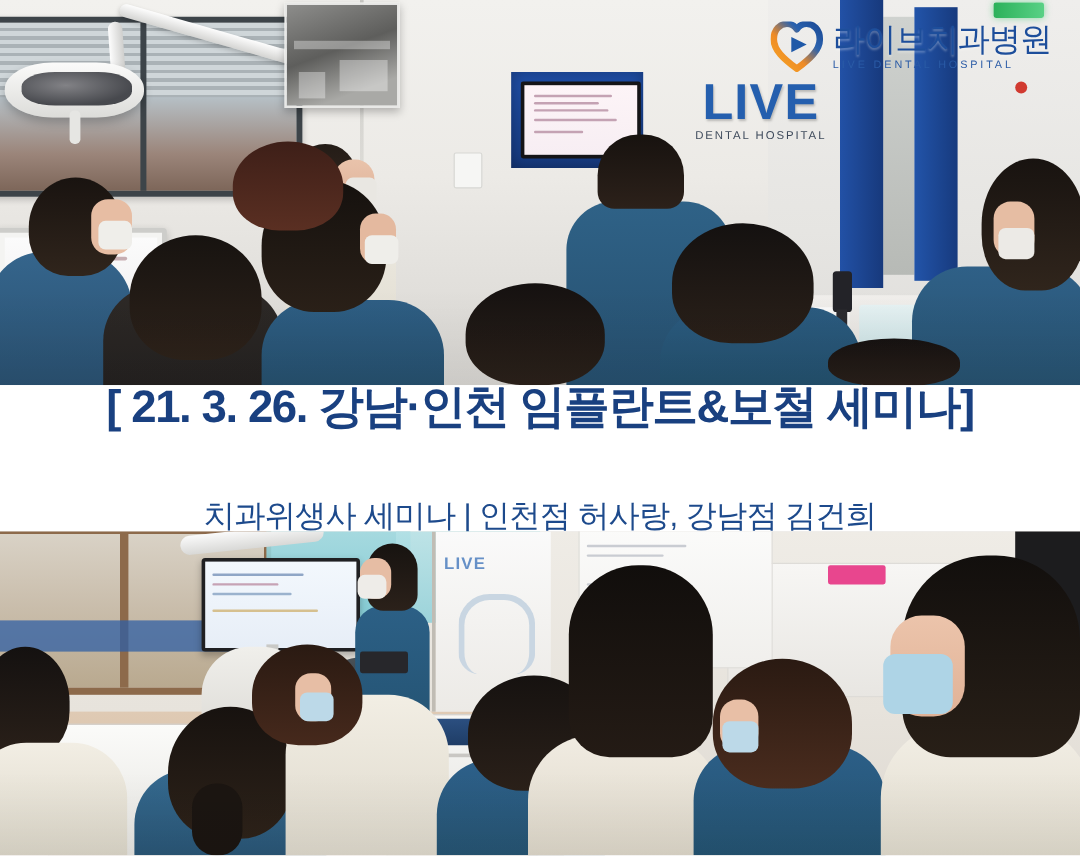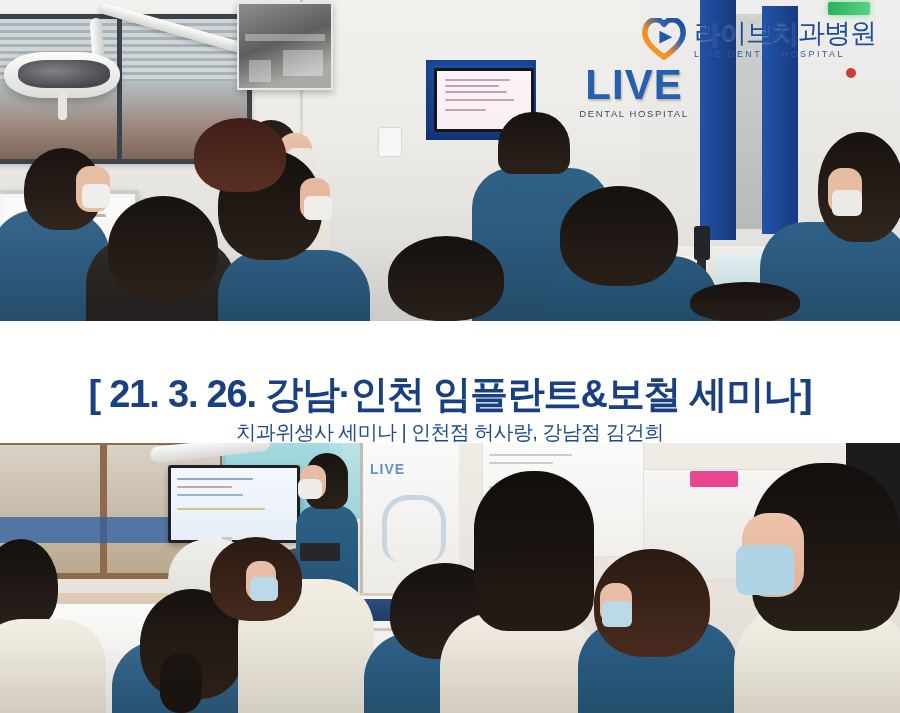--- a/index.html
+++ b/index.html
@@ -123,30 +123,30 @@
   .logo{position:absolute;right:24px;top:18px;display:flex;align-items:center;gap:8px;}
   .logo-mark{width:44px;height:42px;flex:0 0 auto;}
   .logo-text{display:flex;flex-direction:column;line-height:1;}
   .logo-kr{font-family:"Liberation Sans",sans-serif;font-weight:400;font-size:27px;color:#1d4e9b;
     letter-spacing:-1px;text-shadow:0 1px 2px rgba(255,255,255,.35);}
   .logo-en{font-family:"Liberation Sans",sans-serif;font-size:9px;letter-spacing:2.4px;color:#2a5ba6;margin-top:3px;}
 
   
   .band{
     position:absolute;left:0;top:321px;width:900px;height:122px;
-    background:#ffffff;display:flex;flex-direction:column;align-items:center;justify-content:flex-end;
+    background:#ffffff;display:flex;flex-direction:column;align-items:center;justify-content:space-between;
   }
   .band-title{
     font-family:"Liberation Sans",sans-serif;
     font-weight:700;font-size:38px;letter-spacing:-1.2px;color:#194080;
     white-space:nowrap;line-height:1.05;
   }
   .band-sub{
     font-family:"Liberation Sans",sans-serif;
-    font-weight:400;font-size:20px;letter-spacing:-.6px;color:#1d4a8c;
+    font-weight:400;font-size:26px;letter-spacing:-.6px;color:#1d4a8c;
     white-space:nowrap;margin-top:7px;line-height:1.05;
   }
 
   
   .photo-bottom{
     position:absolute;left:0;top:443px;width:900px;height:270px;overflow:hidden;
     background:#d6d3cd;
   }
   .pb-base{position:absolute;inset:0;background:linear-gradient(180deg,#efece6 0%,#e7e3dc 55%,#ddd8d0 100%);}
   .pb-floor{position:absolute;left:0;top:150px;width:470px;height:120px;

